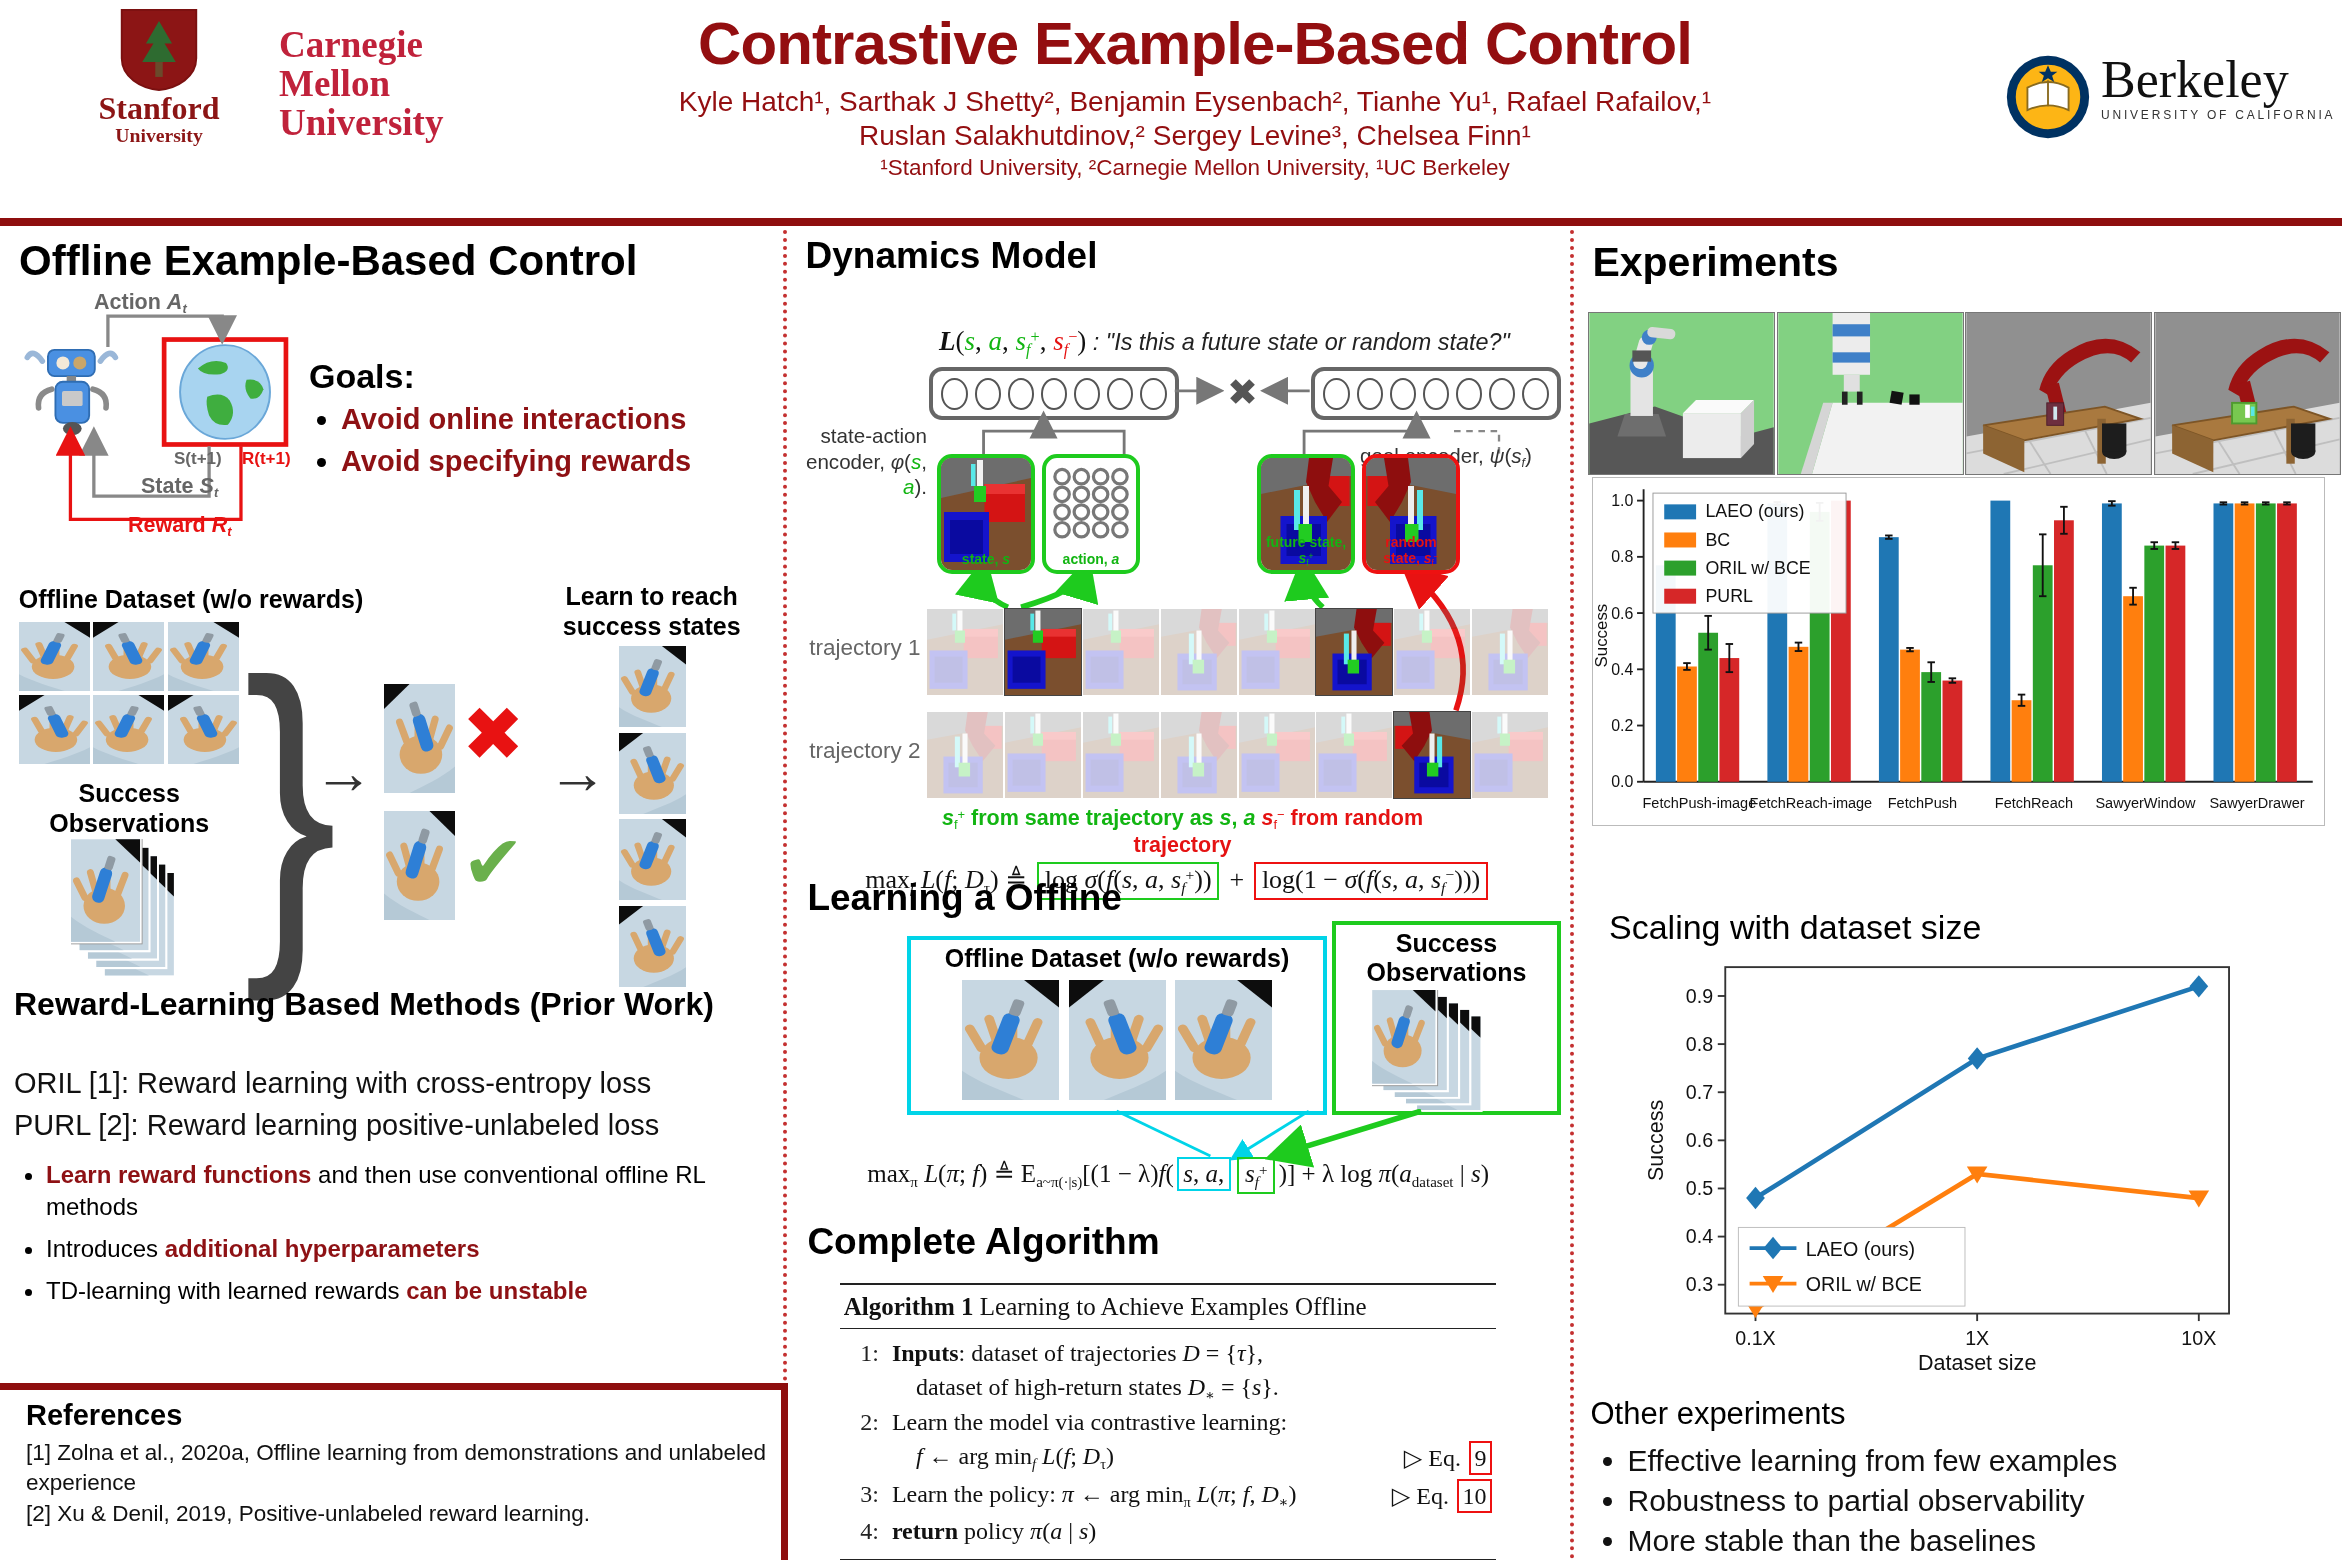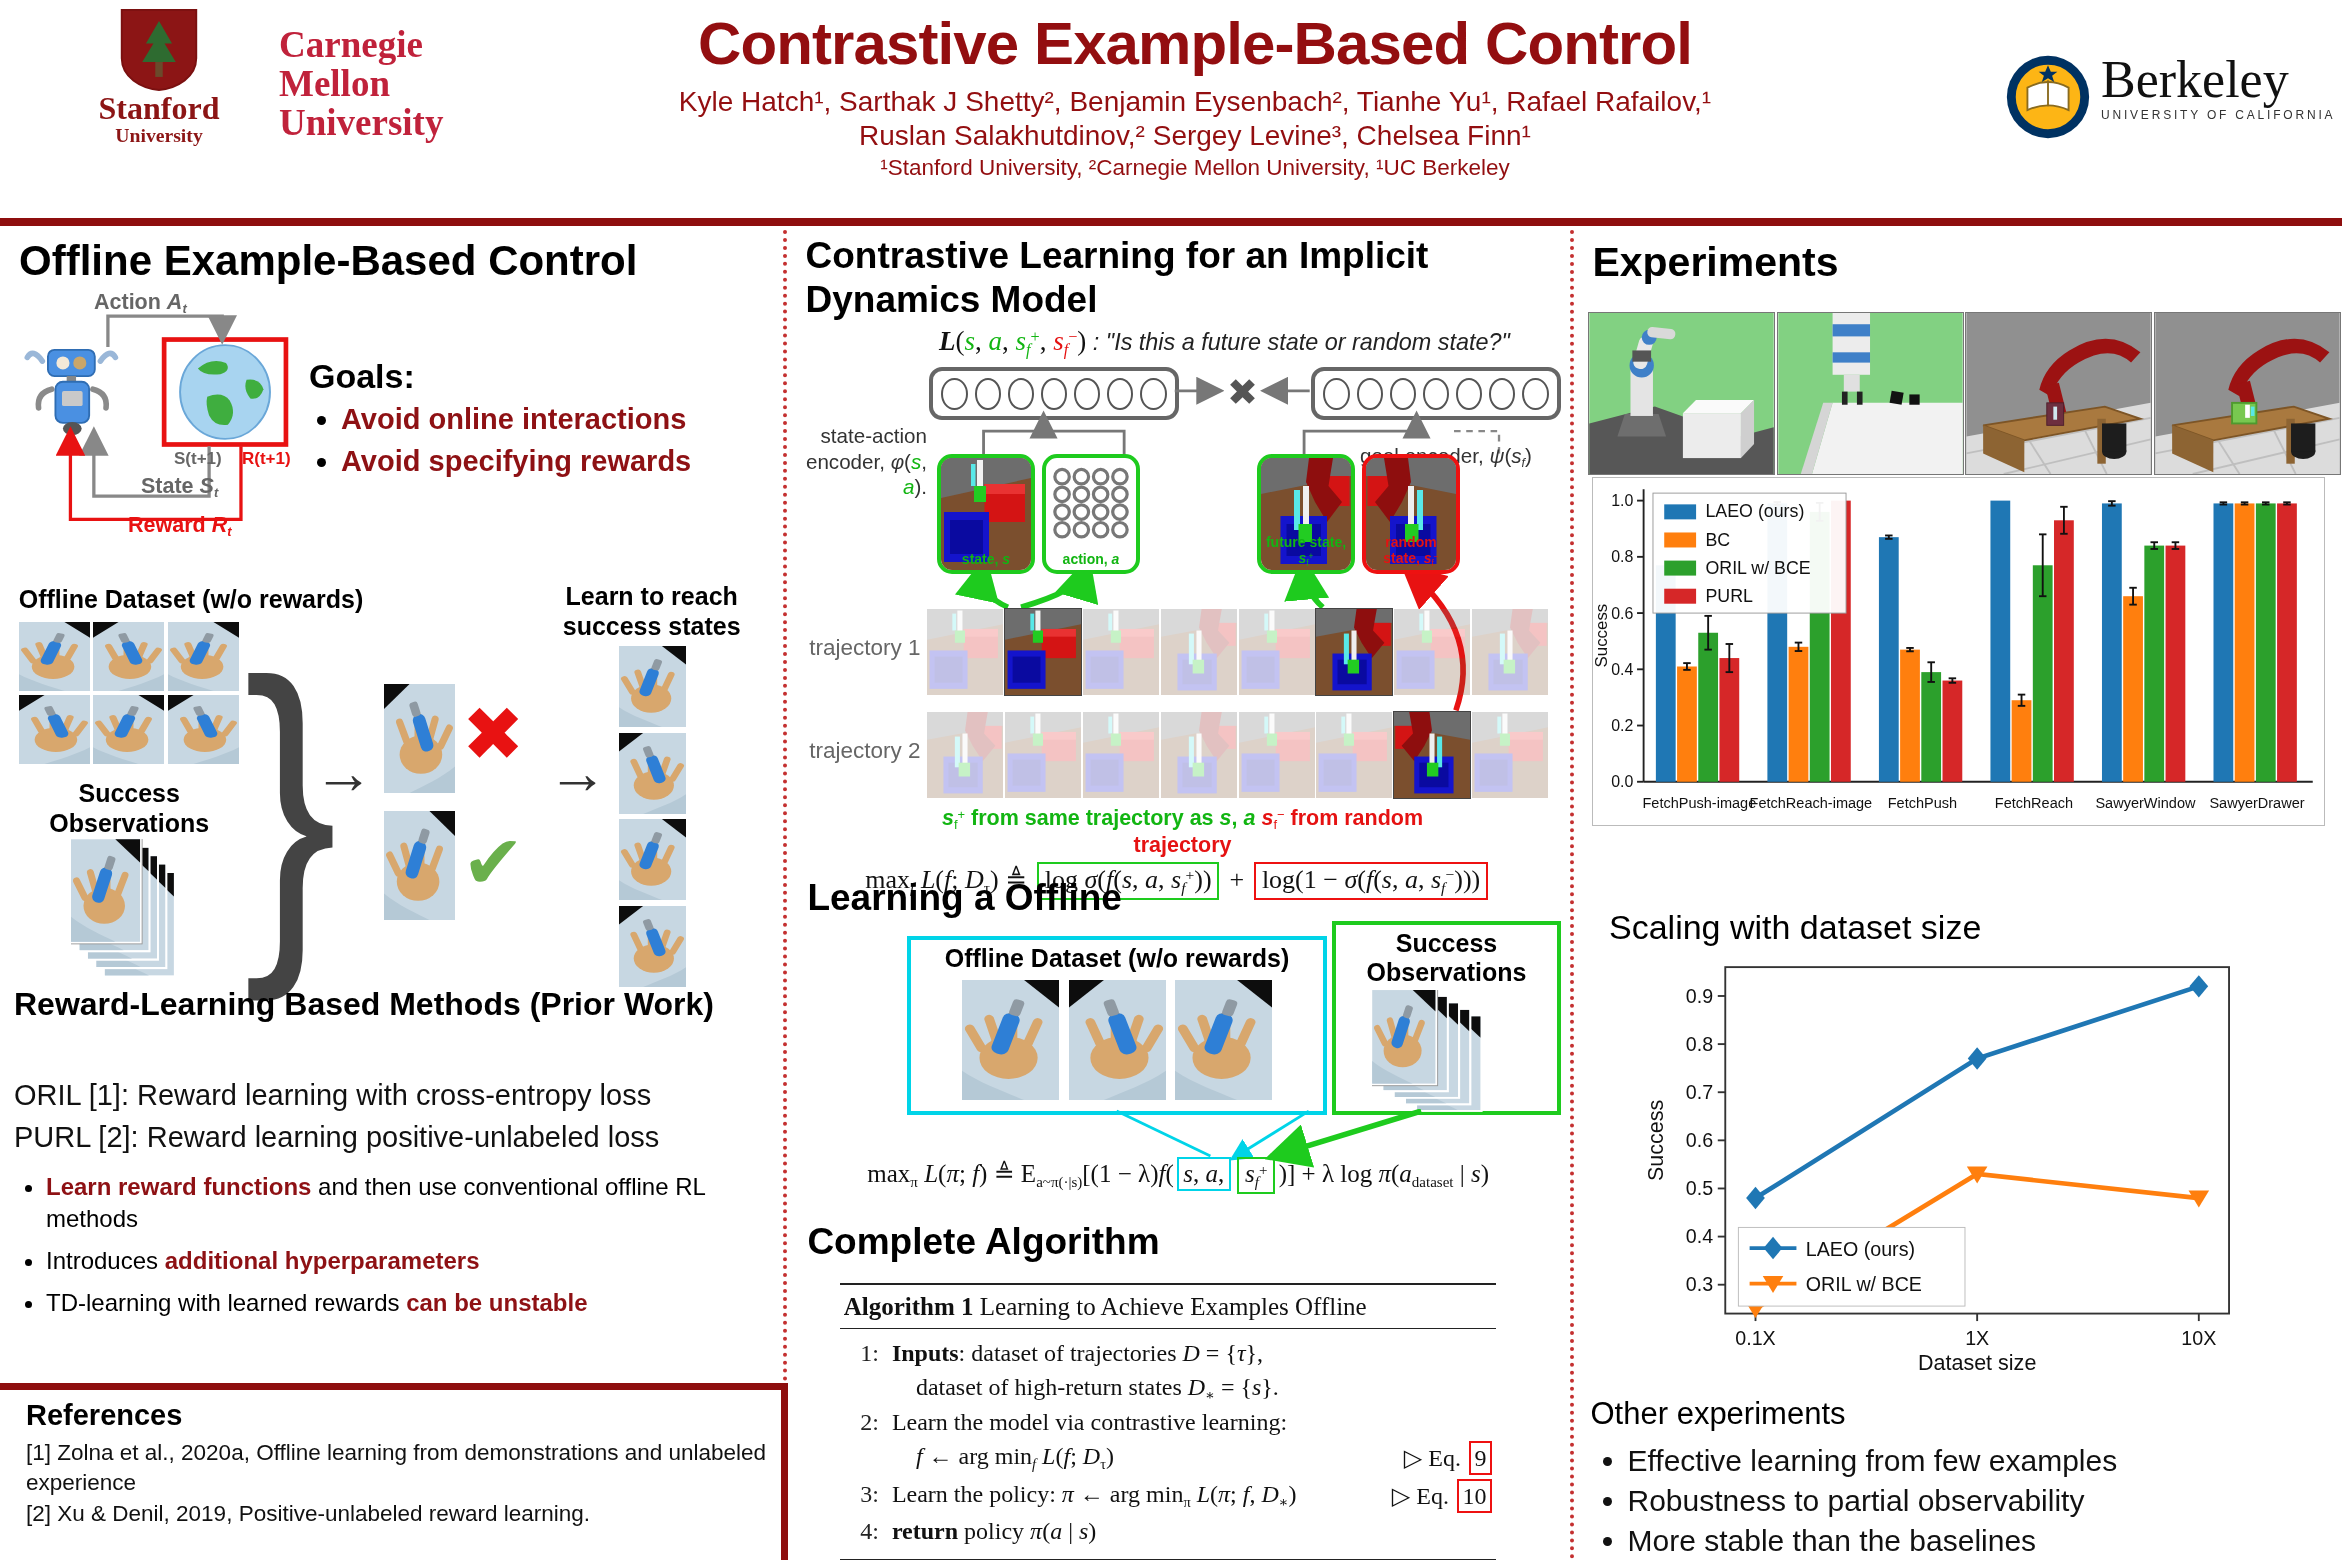--- a/index.html
+++ b/index.html
@@ -239,41 +239,40 @@
             <use href="#hand"></use>
           </svg>
         <svg width="67" height="81" viewBox="0 0 50 74" preserveAspectRatio="none">
             <use href="#hand" transform="translate(50,0) scale(-1,1)"></use>
           </svg>
       </div>
     </div>
 
     <div class="abs" style="left:14px;top:754px;width:754px;">
       <div class="h-big" style="font-size:32px;">Reward-Learning Based Methods (Prior Work)</div>
-      <div style="margin-top:51px;font-size:29px;line-height:1.45;">
+      <div style="margin-top:39px;font-size:29px;line-height:1.45;">
         <div>ORIL [1]: Reward learning with cross-entropy loss</div>
         <div>PURL [2]: Reward learning positive-unlabeled loss</div>
       </div>
       <ul class="dr" style="margin-top:13px;font-size:24px;line-height:1.35;">
         <li><span>Learn reward functions</span><em style="font-style:normal;color:#000;font-weight:normal;"> and then use conventional offline RL methods</em></li>
         <li><em style="font-style:normal;color:#000;text-align:center;">Introduces </em><span>additional hyperparameters</span></li>
         <li><em style="font-style:normal;color:#000;">TD-learning with learned rewards </em><span>can be unstable</span></li>
       </ul>
     </div>
 
     <div class="abs" style="left:0;top:1151px;width:746px;height:178px;border-top:7.5px solid #8e0e0e;border-right:7.5px solid #8e0e0e;padding:9.4px 9.4px 0 26px;">
       <div class="h-big" style="font-size:29px;">References</div>
       <div style="font-size:22.5px;line-height:1.35;margin-top:5.6px;">[1] Zolna et al., 2020a, Offline learning from demonstrations and unlabeled experience</div>
       <div style="font-size:22.5px;line-height:1.35;">[2] Xu &amp; Denil, 2019, Positive-unlabeled reward learning.</div>
     </div>
   </div>
 
   <div class="abs" style="left:798px;top:232px;width:761px;height:1329px;">
     <div class="abs h-big" style="left:7.5px;top:1.9px;font-size:37px;line-height:1.2;">
-      <div>Contrastive Learning for an Implicit</div>
         <div>Dynamics Model</div>
     </div>
 
     <div class="abs" style="left:0;top:94px;width:761px;height:511px;">
       <div class="abs eq" style="left:141px;top:0px;font-size:27px;">
         <span><span class="bi">L</span><span>(</span><span class="g i">s</span><span>, </span><span class="g i">a</span><span>, </span><span class="g i">s</span><span class="g sb i">f</span><span class="g sp">+</span><span>, </span><span class="r i">s</span><span class="r sb i">f</span><span class="r sp">−</span><span>)</span></span><span class="i" style="font-family:'Liberation Sans',sans-serif;font-size:23.4px;color:#222;"> : "Is this a future state or random state?"</span>
       </div>
       <div class="abs pill" style="left:131px;top:41px;width:242px;height:45px;">
         <i></i>
           <i></i>

